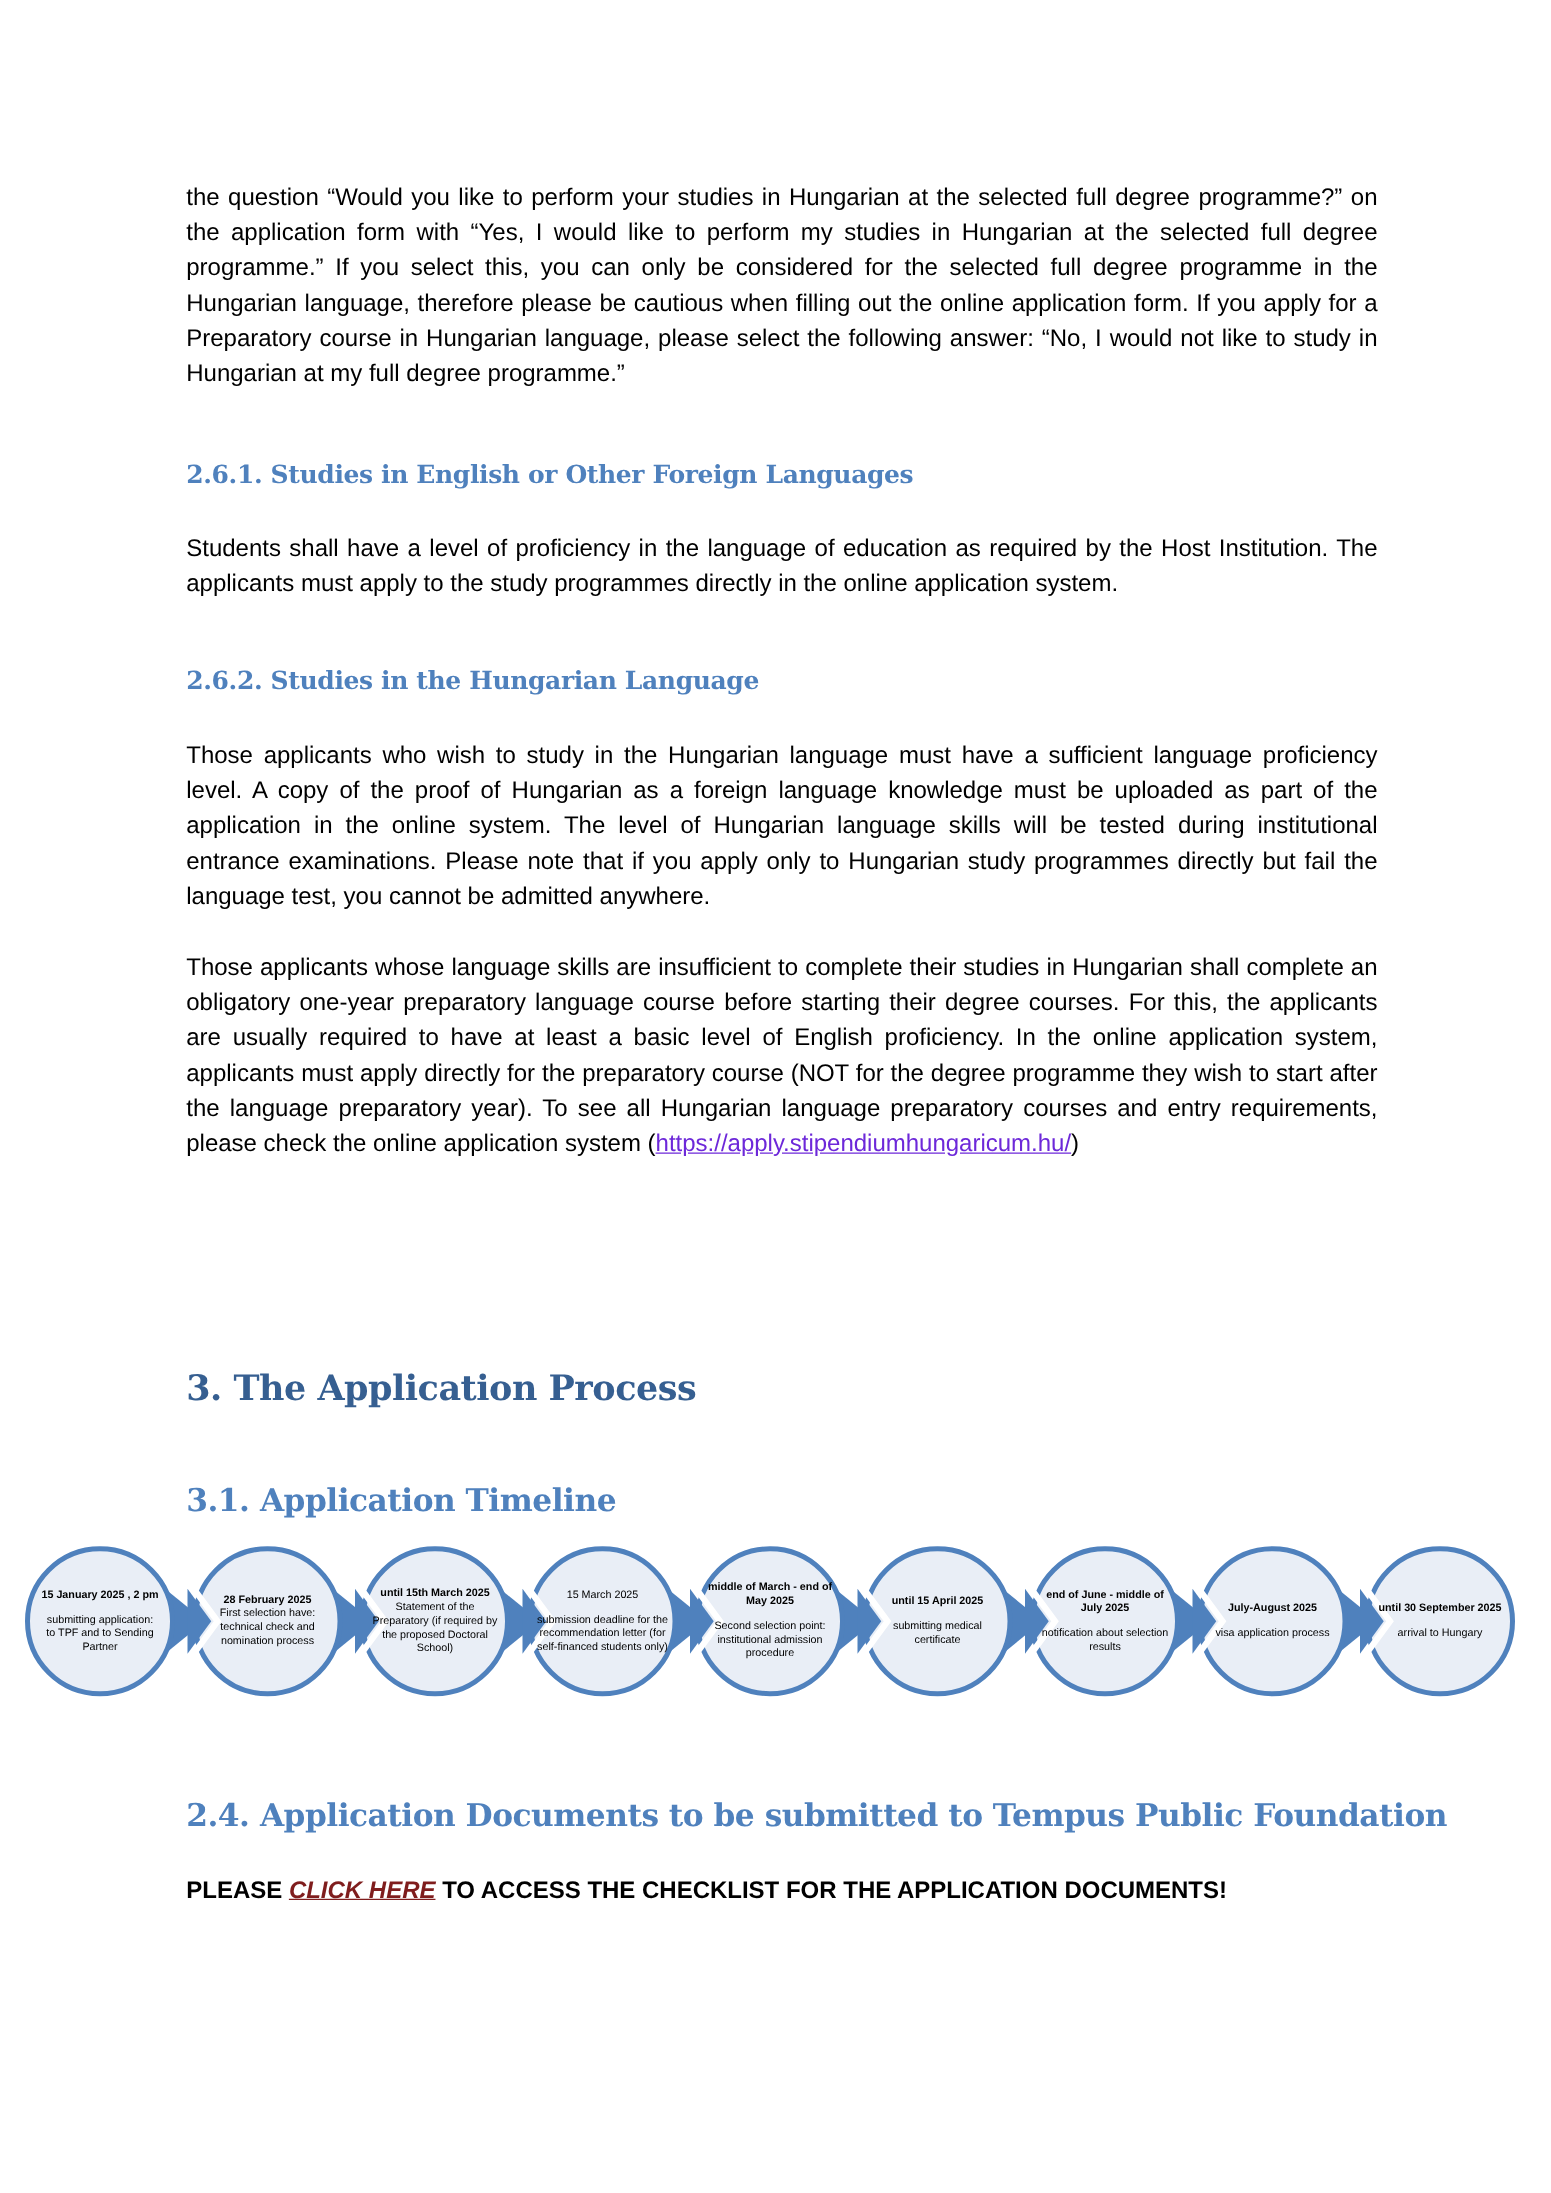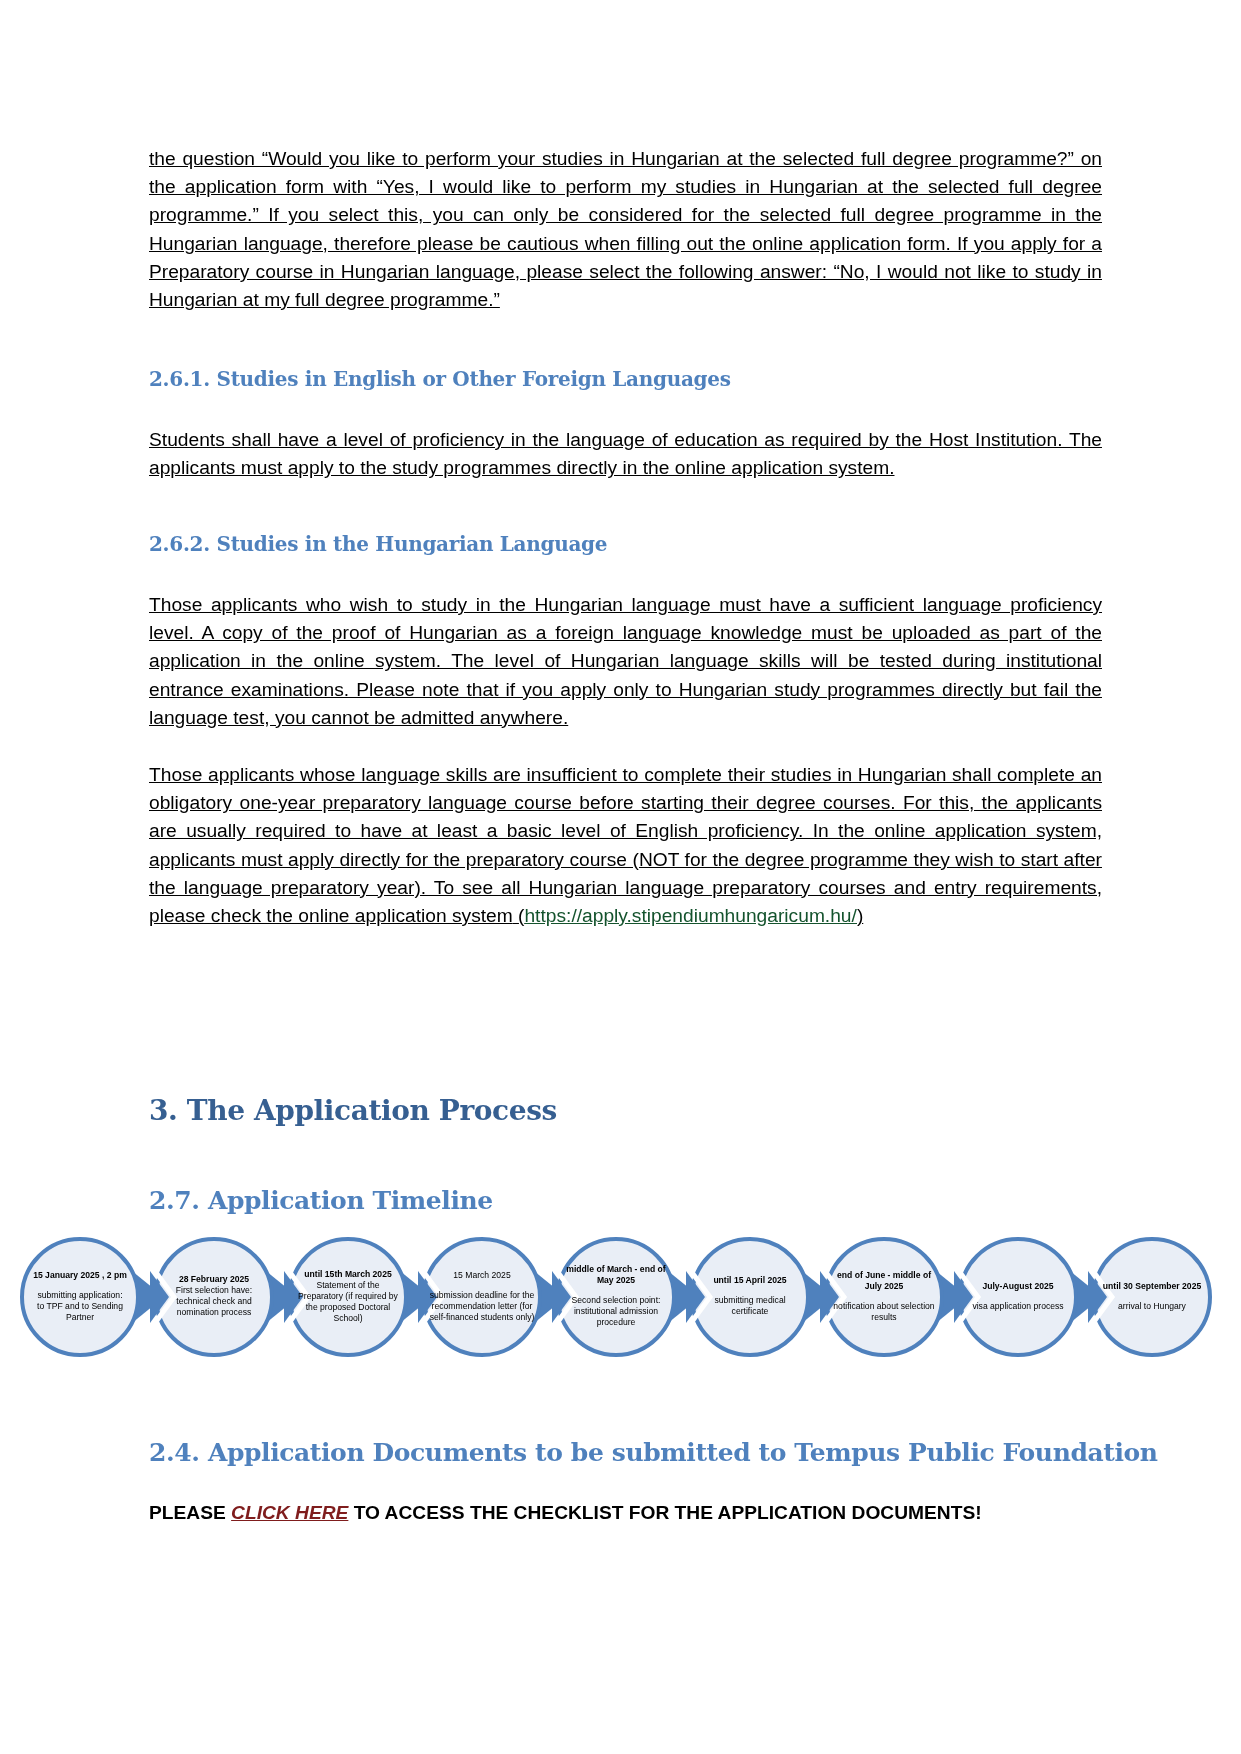--- a/index.html
+++ b/index.html
@@ -1,28 +1,28 @@
 <!DOCTYPE html>
 <html><head>
 <meta charset="utf-8">
 <style>
   html, body { margin: 0; padding: 0; background: #ffffff; }
   body { width: 1241px; height: 1754px; position: relative; overflow: hidden;
          font-family: "Liberation Sans", "DejaVu Sans", sans-serif; color: #000; }
   .page { position: absolute; left: 0; top: 0; width: 1241px; height: 1754px; }
   .body-text { position: absolute; left: 149px; width: 953px; font-size: 19.2px;
                line-height: 28.2px; text-align: justify; font-family: "Liberation Sans Narrow", "Liberation Sans", sans-serif; }
-  .body-text p { margin: 0; text-decoration: underline; }
+  .body-text p { margin: 0; }
   .h3 { position: absolute; left: 149px; font-family: "DejaVu Serif", "Liberation Serif", serif;
         font-weight: bold; color: #4f81bd; font-size: 20px; letter-spacing: -0.3px; margin: 0; }
   .h1 { position: absolute; left: 149px; font-family: "DejaVu Serif", "Liberation Serif", serif;
         font-weight: bold; color: #365f91; font-size: 28px; letter-spacing: -0.4px; margin: 0; }
   .h2 { position: absolute; left: 149px; font-family: "DejaVu Serif", "Liberation Serif", serif;
         font-weight: bold; color: #4f81bd; font-size: 25px; letter-spacing: -0.4px; margin: 0; }
-  a.link { color: #14532d; text-decoration: underline; }
+  a.link { color: #6d28d9; text-decoration: underline; }
   a.link-bold { color: #7f1d1d; text-decoration: underline; font-style: italic; font-weight: bold; }
   .caps-line { position: absolute; left: 149px; font-size: 19.2px; font-weight: bold;
                font-family: "Liberation Sans Narrow", "Liberation Sans", sans-serif; }
   .footer { position: absolute; left: 0; width: 1241px; top: 1714px; text-align: center;
             font-size: 19px; }
   .footer b { font-weight: bold; }
 
   
   .timeline { position: absolute; left: 18px; top: 1230px; width: 1215px; height: 135px; }
   .tl-svg { position: absolute; left: 0; top: 0; width: 1215px; height: 135px; }
@@ -54,21 +54,21 @@
     <p>Those applicants who wish to study in the Hungarian language must have a sufficient language proficiency level. A copy of the proof of Hungarian as a foreign language knowledge must be uploaded as part of the application in the online system. The level of Hungarian language skills will be tested during institutional entrance examinations. Please note that if you apply only to Hungarian study programmes directly but fail the language test, you cannot be admitted anywhere.</p>
   </div>
 
   <div class="body-text" style="top:761px;">
     <p><span>Those applicants whose language skills are insufficient to complete their studies in Hungarian shall complete an obligatory one-year preparatory language course before starting their degree courses. For this, the applicants are usually required to have at least a basic level of English proficiency. In the online application system, applicants must apply directly for the preparatory course (NOT for the degree programme they wish to start after the language preparatory year). To see all Hungarian language preparatory courses and entry requirements, please check the online application system</span>
       <span>(</span><a class="link" href="#">https://apply.stipendiumhungaricum.hu/</a><span>)</span></p>
   </div>
 
   <h1 class="h1" style="top:1094px;">3. The Application Process</h1>
 
-  <h2 class="h2" style="top:1186px;">2.7. Application Timeline</h2>
+  <h2 class="h2" style="top:1186px;">3.1. Application Timeline</h2>
 
   <div class="timeline">
     <svg class="tl-svg" id="tl-svg" viewBox="0 0 1215 135">
         <path d="M 82 15 L 146 67 L 82 119 Z" fill="#4f81bd"></path>
         <circle cx="62" cy="67" r="58" fill="#e9eef6" stroke="#4f81bd" stroke-width="4"></circle>
         <path d="M 216 15 L 280 67 L 216 119 Z" fill="#4f81bd"></path>
         <circle cx="196" cy="67" r="58" fill="#e9eef6" stroke="#4f81bd" stroke-width="4"></circle>
         <path d="M 350 15 L 414 67 L 350 119 Z" fill="#4f81bd"></path>
         <circle cx="330" cy="67" r="58" fill="#e9eef6" stroke="#4f81bd" stroke-width="4"></circle>
         <path d="M 484 15 L 548 67 L 484 119 Z" fill="#4f81bd"></path>

